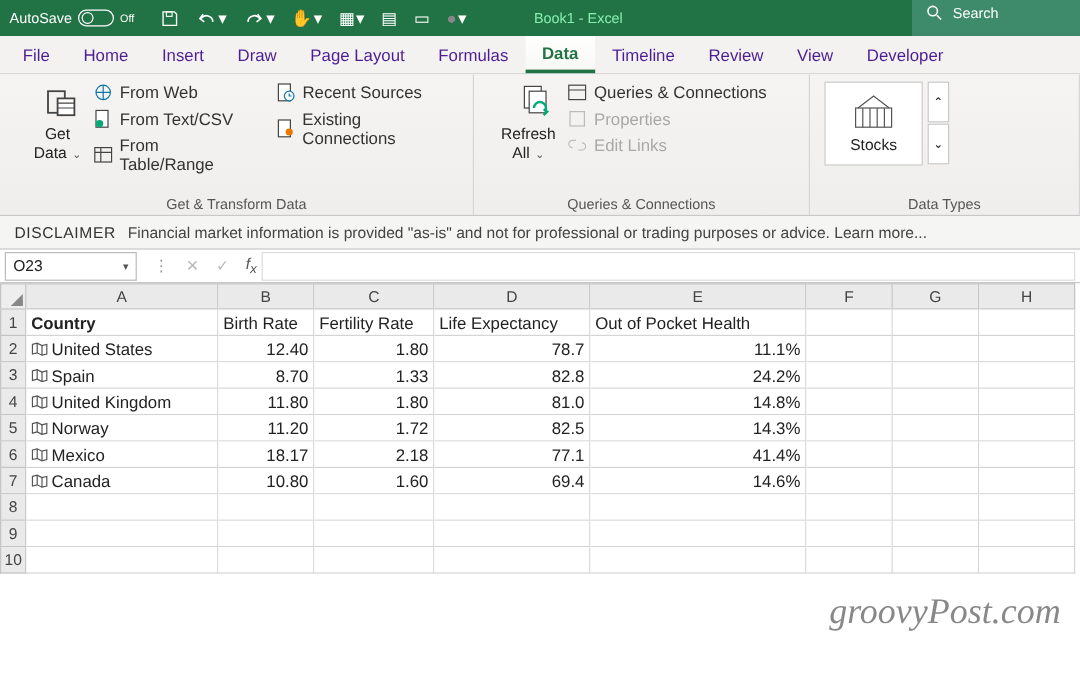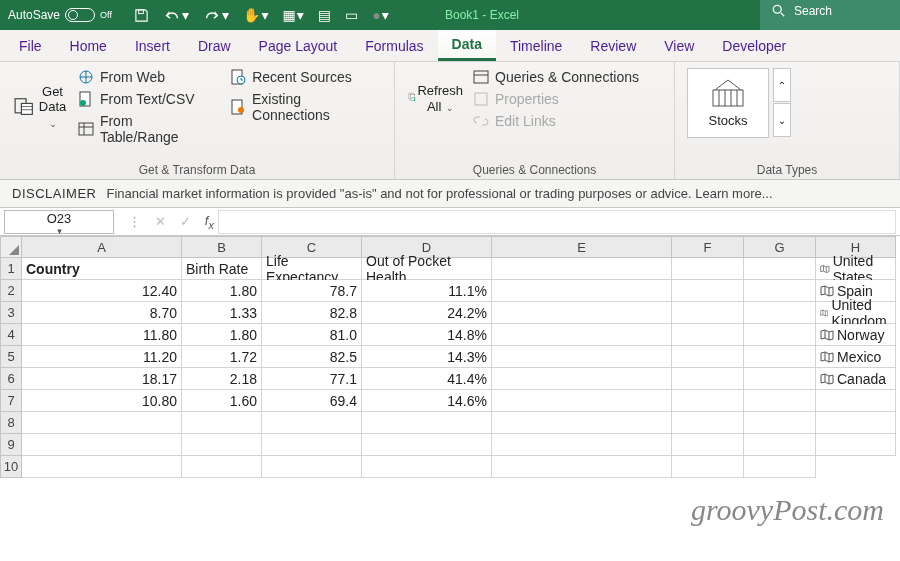--- a/index.html
+++ b/index.html
@@ -14,35 +14,35 @@
   .qat svg { fill: #fff; }
   .booktitle { position: absolute; left: 50%; transform: translateX(-50%); color: #86efac; margin-left: 32px; }
   .search { margin-left: auto; background: #3d8b6a; padding: 4px 12px; display: flex; align-items: flex-start; gap: 8px; width: 140px; height: 30px; }
   .search svg { fill: #fff; }
   .tabs { height: 32px; background: #f3f2f1; display: flex; align-items: center; border-bottom: 1px solid #d4d4d4; padding-left: 5px; }
   .tab { padding: 6px 14px; cursor: pointer; color: #4c1d95; font-size: 14px; }
   .tab.active { color: #217346; border-bottom: 3px solid #217346; background: linear-gradient(#fff,#f7f7f5); font-weight: 600; }
   .ribbon { height: 118px; background: linear-gradient(#f5f4f2,#efeeec); display: flex; border-bottom: 1px solid #c8c8c8; }
   .group { border-right: 1px solid #d6d6d6; padding: 6px 12px 2px 12px; display: flex; flex-direction: column; justify-content: space-between; }
   .group-title { text-align: center; color: #555; font-size: 12px; margin-top: 4px; }
-  .bigbtn { display: flex; flex-direction: row; align-items: center; width: 56px; text-align: center; line-height: 1.2; font-size: 13px; }
+  .bigbtn { display: flex; flex-direction: column; align-items: flex-end; width: 56px; text-align: center; line-height: 1.2; font-size: 13px; }
   .bigbtn svg { margin-bottom: 4px; }
   .ribrow { display: flex; align-items: center; gap: 6px; font-size: 14px; color: #333; padding: 1px 0; }
   .ribrow.disabled { color: #a8a8a8; }
   .group-body { display: flex; gap: 10px; }
   .vstack { display: flex; flex-direction: column; gap: 4px; }
   .datatypes { display: flex; gap: 4px; align-items: flex-start; }
   .dtbtn { width: 82px; height: 70px; border: 1px solid #c8c8c8; background: #fff; display: flex; flex-direction: column; align-items: center; justify-content: center; font-size: 13px; }
   .dtbtn svg { margin-bottom: 5px; }
   .dtside { display: flex; flex-direction: column; gap: 1px; }
   .dtside div { width: 18px; height: 34px; border: 1px solid #c8c8c8; background: #fff; display: flex; align-items: center; justify-content: center; font-size: 10px; }
   .disclaimer { height: 28px; background: #f5f5f3; border-bottom: 1px solid #c8c8c8; display: flex; align-items: center; padding: 0 12px; font-size: 13px; color: #444; gap: 10px; }
   .disclaimer .lbl { font-weight: 400; letter-spacing: 0.5px; color: #333; }
   .namebox { height: 28px; display: flex; align-items: center; border-bottom: 1px solid #c8c8c8; }
-  .nbox { width: 110px; height: 24px; border: 1px solid #bbb; margin-left: 4px; display: flex; align-items: center; padding: 0 6px; background: #fff; justify-content: space-between; flex-direction: column; }
+  .nbox { width: 110px; height: 24px; border: 1px solid #bbb; margin-left: 4px; display: flex; align-items: center; padding: 0 6px; background: #fff; justify-content: space-between; }
   .fxbar { display: flex; align-items: center; gap: 14px; margin-left: 14px; color: #9a9a9a; }
   .fxinput { flex: 1; height: 24px; border: 1px solid #ddd; margin: 0 4px; background: #fff; }
   .corner { width: 22px; height: 22px; border: 1px solid #c4c4c4; background: #eee; position: relative; }
   .corner::after { content: ""; position: absolute; right: 2px; bottom: 2px; border: 5px solid transparent; border-right-color: #888; border-bottom-color: #888; }
   .colheads { display: flex; }
   .ch { height: 22px; border: 1px solid #c4c4c4; border-left: none; background: #eaeaea; display: flex; align-items: center; justify-content: center; font-size: 13px; color: #444; }
   .rowheads { display: flex; flex-direction: column; }
   .rh { width: 22px; height: 22px; border: 1px solid #c4c4c4; border-top: none; background: #eaeaea; display: flex; align-items: center; justify-content: center; font-size: 13px; color: #444; }
   .cells { display: grid; }
   .cell { height: 22px; border-right: 1px solid #d4d4d4; border-bottom: 1px solid #d4d4d4; padding: 0 4px; display: flex; align-items: center; font-size: 14px; background: #fff; }
@@ -271,20 +271,21 @@
         <div class="rh">5</div>
         <div class="rh">6</div>
         <div class="rh">7</div>
         <div class="rh">8</div>
         <div class="rh">9</div>
         <div class="rh">10</div>
       </div>
     <div class="cells" id="cells" style="grid-template-columns: 160px 80px 100px 130px 180px 72px 72px 80px; grid-template-rows: repeat(10, 22px);">
         <div class="cell bold">Country</div>
         <div class="cell">Birth Rate</div>
+        <div class="cell">Fertility Rate</div>
         <div class="cell">Life Expectancy</div>
         <div class="cell">Out of Pocket Health</div>
         <div class="cell"></div>
         <div class="cell"></div>
         <div class="cell"></div>
         <div class="cell"><svg class="mapicon" width="14" height="12" viewBox="0 0 14 12">
             <path d="M1 2 L5 1 L9 3 L13 2 L13 10 L9 11 L5 9 L1 10 Z" fill="none" stroke="#555"></path>
             <line x1="5" y1="1" x2="5" y2="9" stroke="#555"></line>
             <line x1="9" y1="3" x2="9" y2="11" stroke="#555"></line>
           </svg>United States</div>

